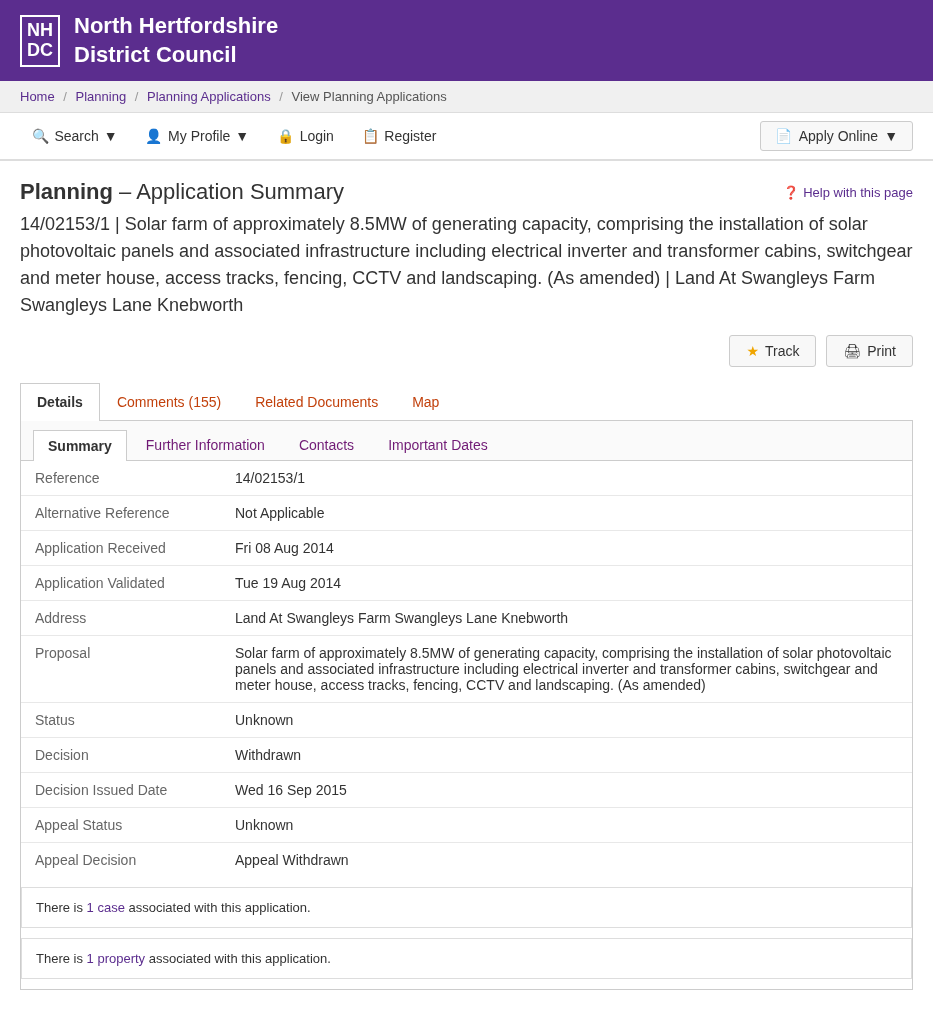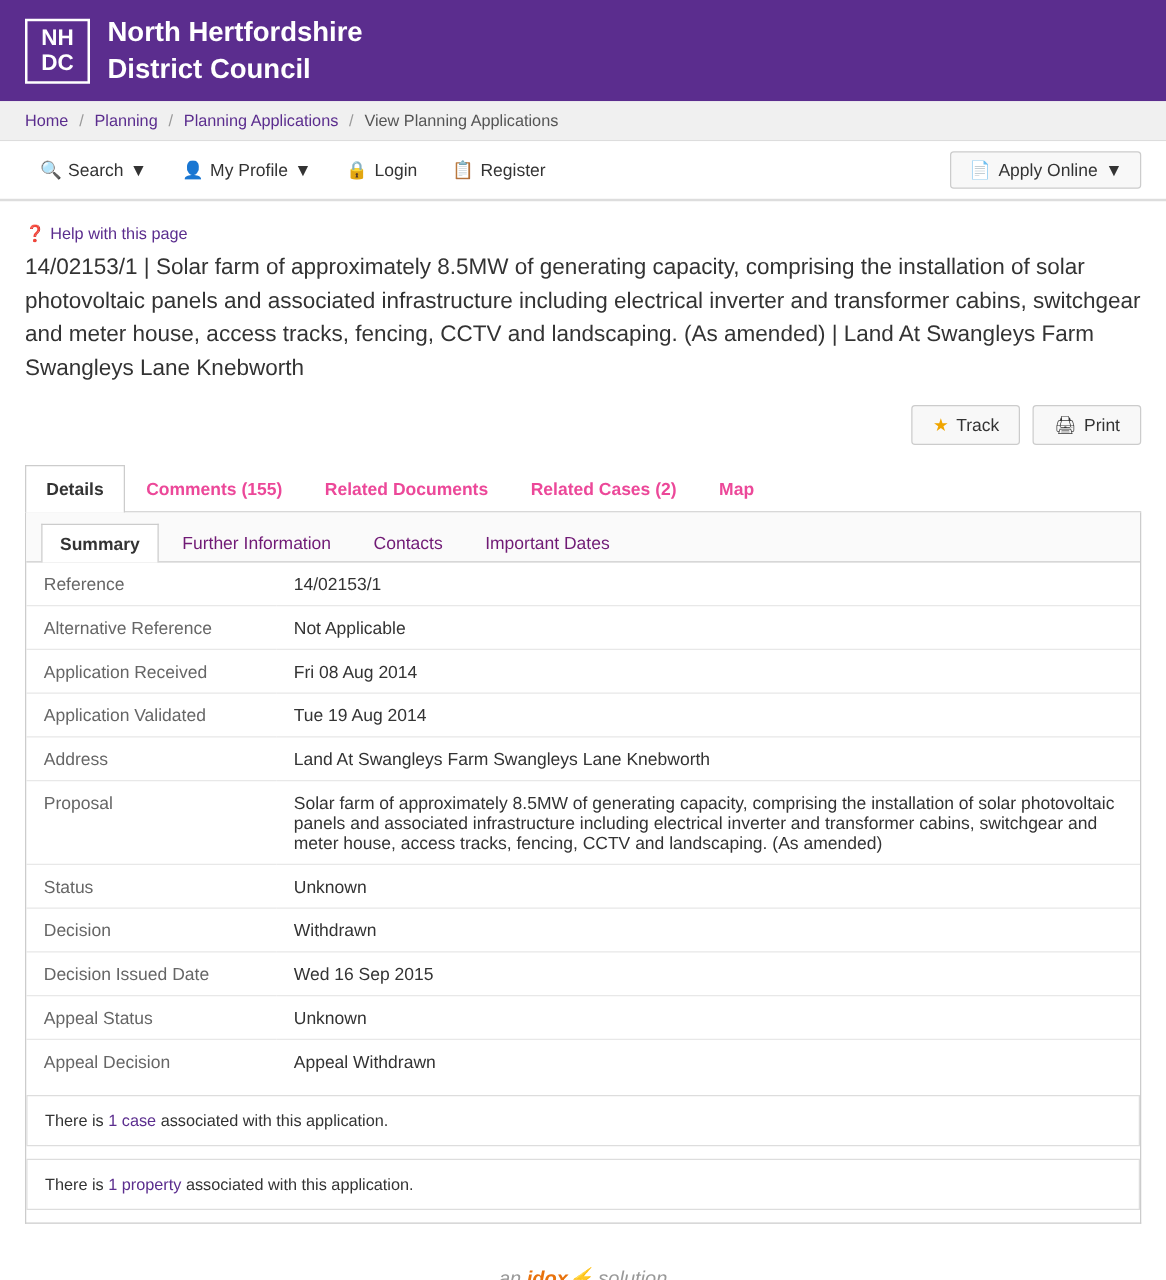--- a/index.html
+++ b/index.html
@@ -7,21 +7,21 @@
 
     
     .header {
       background-color: #5b2d8e;
       padding: 12px 20px;
       display: flex;
       align-items: center;
     }
     .logo-box {
       border: 2px solid #fff;
-      width: 52px;
+      width: 40px;
       height: 52px;
       display: flex;
       align-items: center;
       justify-content: center;
       margin-right: 14px;
       flex-shrink: 0;
     }
     .logo-letters {
       color: #fff;
       font-size: 18px;
@@ -153,26 +153,25 @@
     
     .main-tabs {
       display: flex;
       border-bottom: 1px solid #ccc;
       margin-bottom: 0;
     }
     .main-tab {
       padding: 10px 16px;
       cursor: pointer;
       font-size: 14px;
-      color: #ec4899;
+      color: #c2410c;
       border: 1px solid transparent;
       border-bottom: none;
       text-decoration: none;
       background: none;
-      font-weight: bold;
     }
     .main-tab.active {
       background: #fff;
       border-color: #ccc;
       border-bottom-color: #fff;
       color: #333;
       font-weight: bold;
       margin-bottom: -1px;
       position: relative;
       z-index: 1;
@@ -316,20 +315,23 @@
       <span class="icon">📄</span>
       <span>Apply Online</span>
       <span>▼</span>
     </button>
   </div>
 </div>
 
 <div class="main-content">
 
   <div class="page-title">
+    <div>
+      <span class="planning-word">Planning</span><span> – Application Summary</span>
+    </div>
     <a href="#" class="help-link">
       <span>❓</span>
       <span>Help with this page</span>
     </a>
   </div>
 
   <p class="description-text">14/02153/1 | Solar farm of approximately 8.5MW of generating capacity, comprising the installation of solar photovoltaic panels and associated infrastructure including electrical inverter and transformer cabins, switchgear and meter house, access tracks, fencing, CCTV and landscaping. (As amended) | Land At Swangleys Farm Swangleys Lane Knebworth</p>
 
   <div class="action-buttons">
     <button class="track-btn">
@@ -339,21 +341,20 @@
     <button class="print-btn">
       <span>🖨</span>
       <span>Print</span>
     </button>
   </div>
 
   <div class="main-tabs">
     <a href="#" class="main-tab active">Details</a>
     <a href="#" class="main-tab">Comments (155)</a>
     <a href="#" class="main-tab">Related Documents</a>
-    <a href="#" class="main-tab">Related Cases (2)</a>
     <a href="#" class="main-tab">Map</a>
   </div>
 
   <div class="inner-panel">
 
     <div class="sub-tabs">
       <a href="#" class="sub-tab active">Summary</a>
       <a href="#" class="sub-tab">Further Information</a>
       <a href="#" class="sub-tab">Contacts</a>
       <a href="#" class="sub-tab">Important Dates</a>

